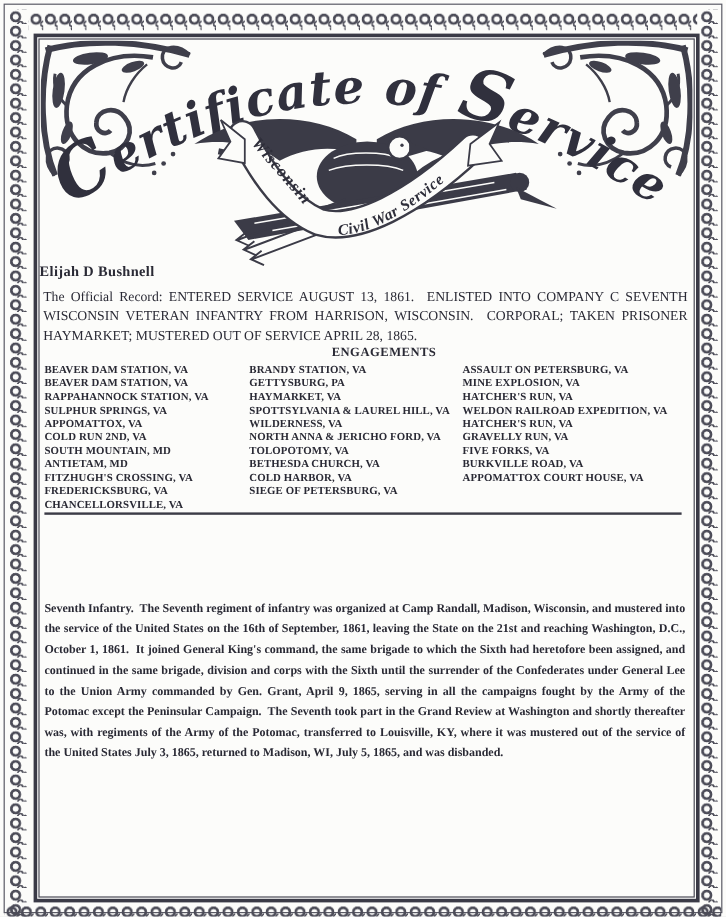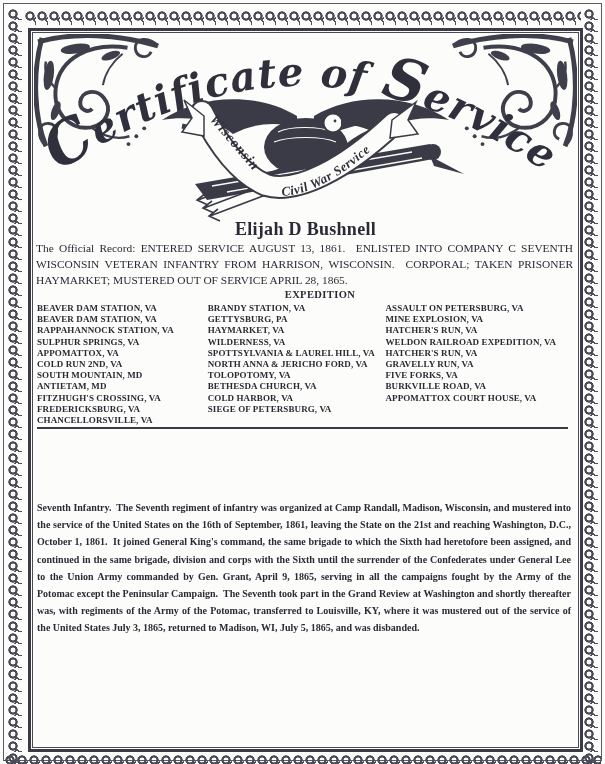--- a/index.html
+++ b/index.html
@@ -44,21 +44,21 @@
   .corner.right{right:28px; transform:scaleX(-1);}
   
   .header-art{position:absolute; left:32px; top:34px; width:541px; height:190px;}
   .arc-title{font-family:"DejaVu Serif","Liberation Serif",serif;
     font-weight:bold; font-style:italic; font-size:40px; letter-spacing:1px; fill:#30303d;}
   .arc-title .swash{font-size:58px;}
   .ribbon-text{font-family:"Liberation Serif",serif; font-style:italic; font-weight:bold; fill:#2e2e3a;}
   .ribbon-text.l{font-size:14px; letter-spacing:1px;}
   .ribbon-text.r{font-size:13px; letter-spacing:.5px;}
   .veteran-name{position:absolute; top:219px; left:33px; right:27px;
-    text-align:center; font-weight:bold; font-size:18px; letter-spacing:.3px;}
+    font-weight:bold; font-size:12px; letter-spacing:.3px;}
   .record{position:absolute; top:241px; left:36px; width:537px;
     font-weight:normal; font-size:11.4px; line-height:15.8px;
     text-align:justify; white-space:pre-wrap;}
   .engagements-title{position:absolute; top:289px; left:60px; right:25px;
     text-align:center; font-weight:bold; font-size:10.5px; letter-spacing:.4px;}
   .engagements-grid{position:absolute; top:303px; left:37px; right:32px;
     display:flex; font-weight:bold; font-size:9px; line-height:11.2px; letter-spacing:.1px;}
   .engagements-grid .col{white-space:nowrap;}
   .col.c1{width:173px;} .col.c2{width:180px;} .col.c3{width:190px;}
   .divider{position:absolute; top:427px; left:37px; width:531px; height:2px; background:#3b3b46;}
@@ -172,42 +172,42 @@
       <text class="ribbon-text r">
         <textPath href="#ribR" startOffset="6">Civil War Service</textPath>
       </text>
     </g>
   </svg>
 
   <div class="veteran-name">Elijah D Bushnell</div>
 
   <div class="record"><span>The Official Record:</span><span> ENTERED SERVICE AUGUST 13, 1861.  ENLISTED INTO COMPANY C SEVENTH WISCONSIN VETERAN INFANTRY FROM HARRISON, WISCONSIN.  CORPORAL; TAKEN PRISONER HAYMARKET; MUSTERED OUT OF SERVICE APRIL 28, 1865.</span></div>
 
-  <div class="engagements-title">EXPEDITION</div>
+  <div class="engagements-title">ENGAGEMENTS</div>
 
   <div class="engagements-grid">
     <div class="col c1">
         <div>BEAVER DAM STATION, VA</div>
         <div>BEAVER DAM STATION, VA</div>
         <div>RAPPAHANNOCK STATION, VA</div>
         <div>SULPHUR SPRINGS, VA</div>
         <div>APPOMATTOX, VA</div>
         <div>COLD RUN 2ND, VA</div>
         <div>SOUTH MOUNTAIN, MD</div>
         <div>ANTIETAM, MD</div>
         <div>FITZHUGH'S CROSSING, VA</div>
         <div>FREDERICKSBURG, VA</div>
         <div>CHANCELLORSVILLE, VA</div>
       </div>
     <div class="col c2">
         <div>BRANDY STATION, VA</div>
         <div>GETTYSBURG, PA</div>
         <div>HAYMARKET, VA</div>
+        <div>SPOTTSYLVANIA &amp; LAUREL HILL, VA</div>
         <div>WILDERNESS, VA</div>
-        <div>SPOTTSYLVANIA &amp; LAUREL HILL, VA</div>
         <div>NORTH ANNA &amp; JERICHO FORD, VA</div>
         <div>TOLOPOTOMY, VA</div>
         <div>BETHESDA CHURCH, VA</div>
         <div>COLD HARBOR, VA</div>
         <div>SIEGE OF PETERSBURG, VA</div>
       </div>
     <div class="col c3">
         <div>ASSAULT ON PETERSBURG, VA</div>
         <div>MINE EXPLOSION, VA</div>
         <div>HATCHER'S RUN, VA</div>

